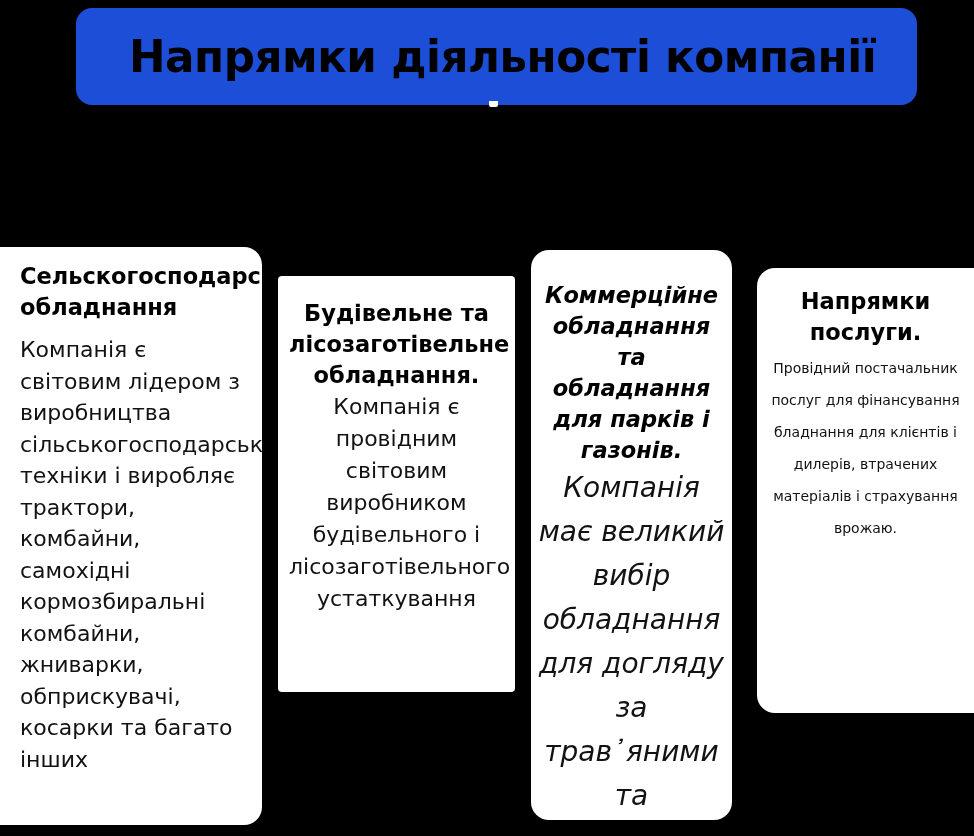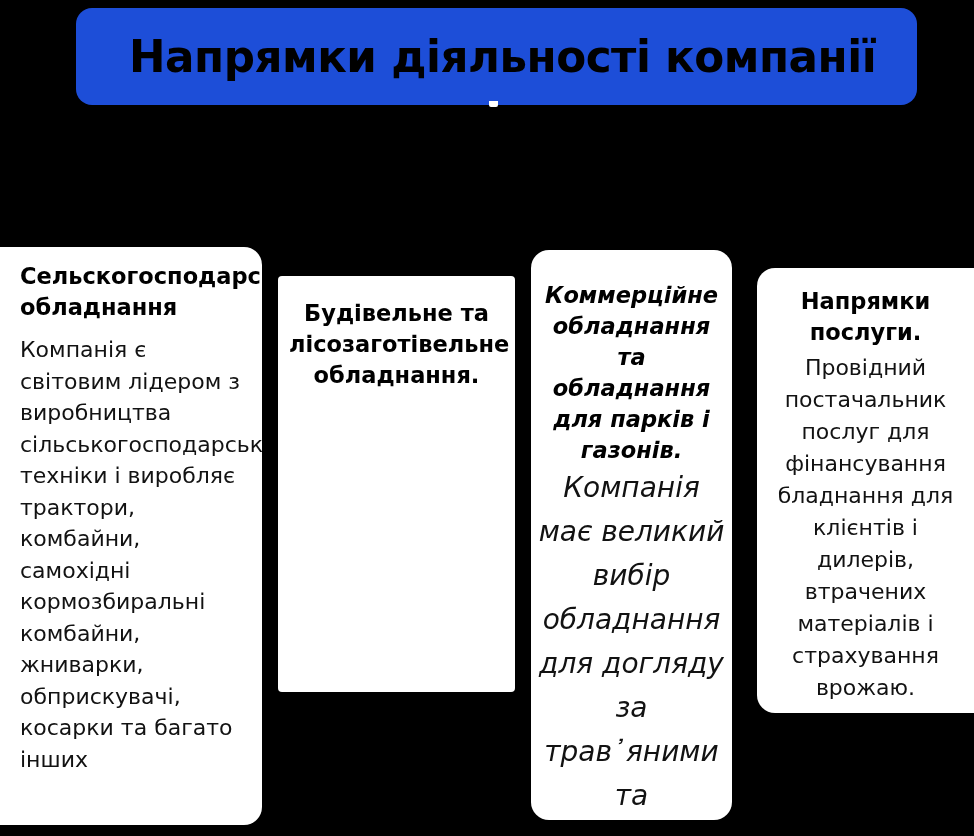--- a/index.html
+++ b/index.html
@@ -124,39 +124,40 @@
   #card-4 {
     left: 757px;
     top: 268px;
     width: 217px;
     height: 445px;
     border-radius: 18px 0 0 18px;
     padding: 18px 12px 14px 12px;
     text-align: center;
   }
   #card-4 .card-head { font-size: 22.5px; line-height: 31px; }
-  #card-4 .card-body { font-size: 22px; line-height: 32px; margin-top: 4px; }
+  #card-4 .card-body { font-size: 14px; line-height: 32px; margin-top: 4px; }
 </style>
 </head>
 <body>
 
 <div id="slide">
 
   <div class="title-card">
     <div class="title-text">Напрямки діяльності компанії</div>
   </div>
   <div class="title-nub"></div>
 
   <div class="card" id="card-1">
     <p class="card-head">Сельскогосподарське обладнання</p>
     <p class="card-body">Компанія є світовим лідером з виробництва сільськогосподарської техніки і виробляє трактори, комбайни, самохідні кормозбиральні комбайни, жниварки, обприскувачі, косарки та багато інших</p>
   </div>
 
   <div class="card" id="card-2">
     <p class="card-head">Будівельне та лісозаготівельне обладнання.</p>
+    <p class="card-body">Компанія є провідним світовим виробником будівельного і лісозаготівельного устаткування</p>
   </div>
 
   <div class="card" id="card-3">
     <p class="card-head">Коммерційне обладнання та обладнання для парків і газонів.</p>
     <p class="card-body">Компанія має великий вибір обладнання для догляду за трав᾽яними та землянимим и покриттями</p>
   </div>
 
   <div class="card" id="card-4">
     <p class="card-head">Напрямки послуги.</p>
     <p class="card-body">Провідний постачальник послуг для фінансування бладнання для клієнтів і дилерів, втрачених матеріалів і страхування врожаю.</p>

